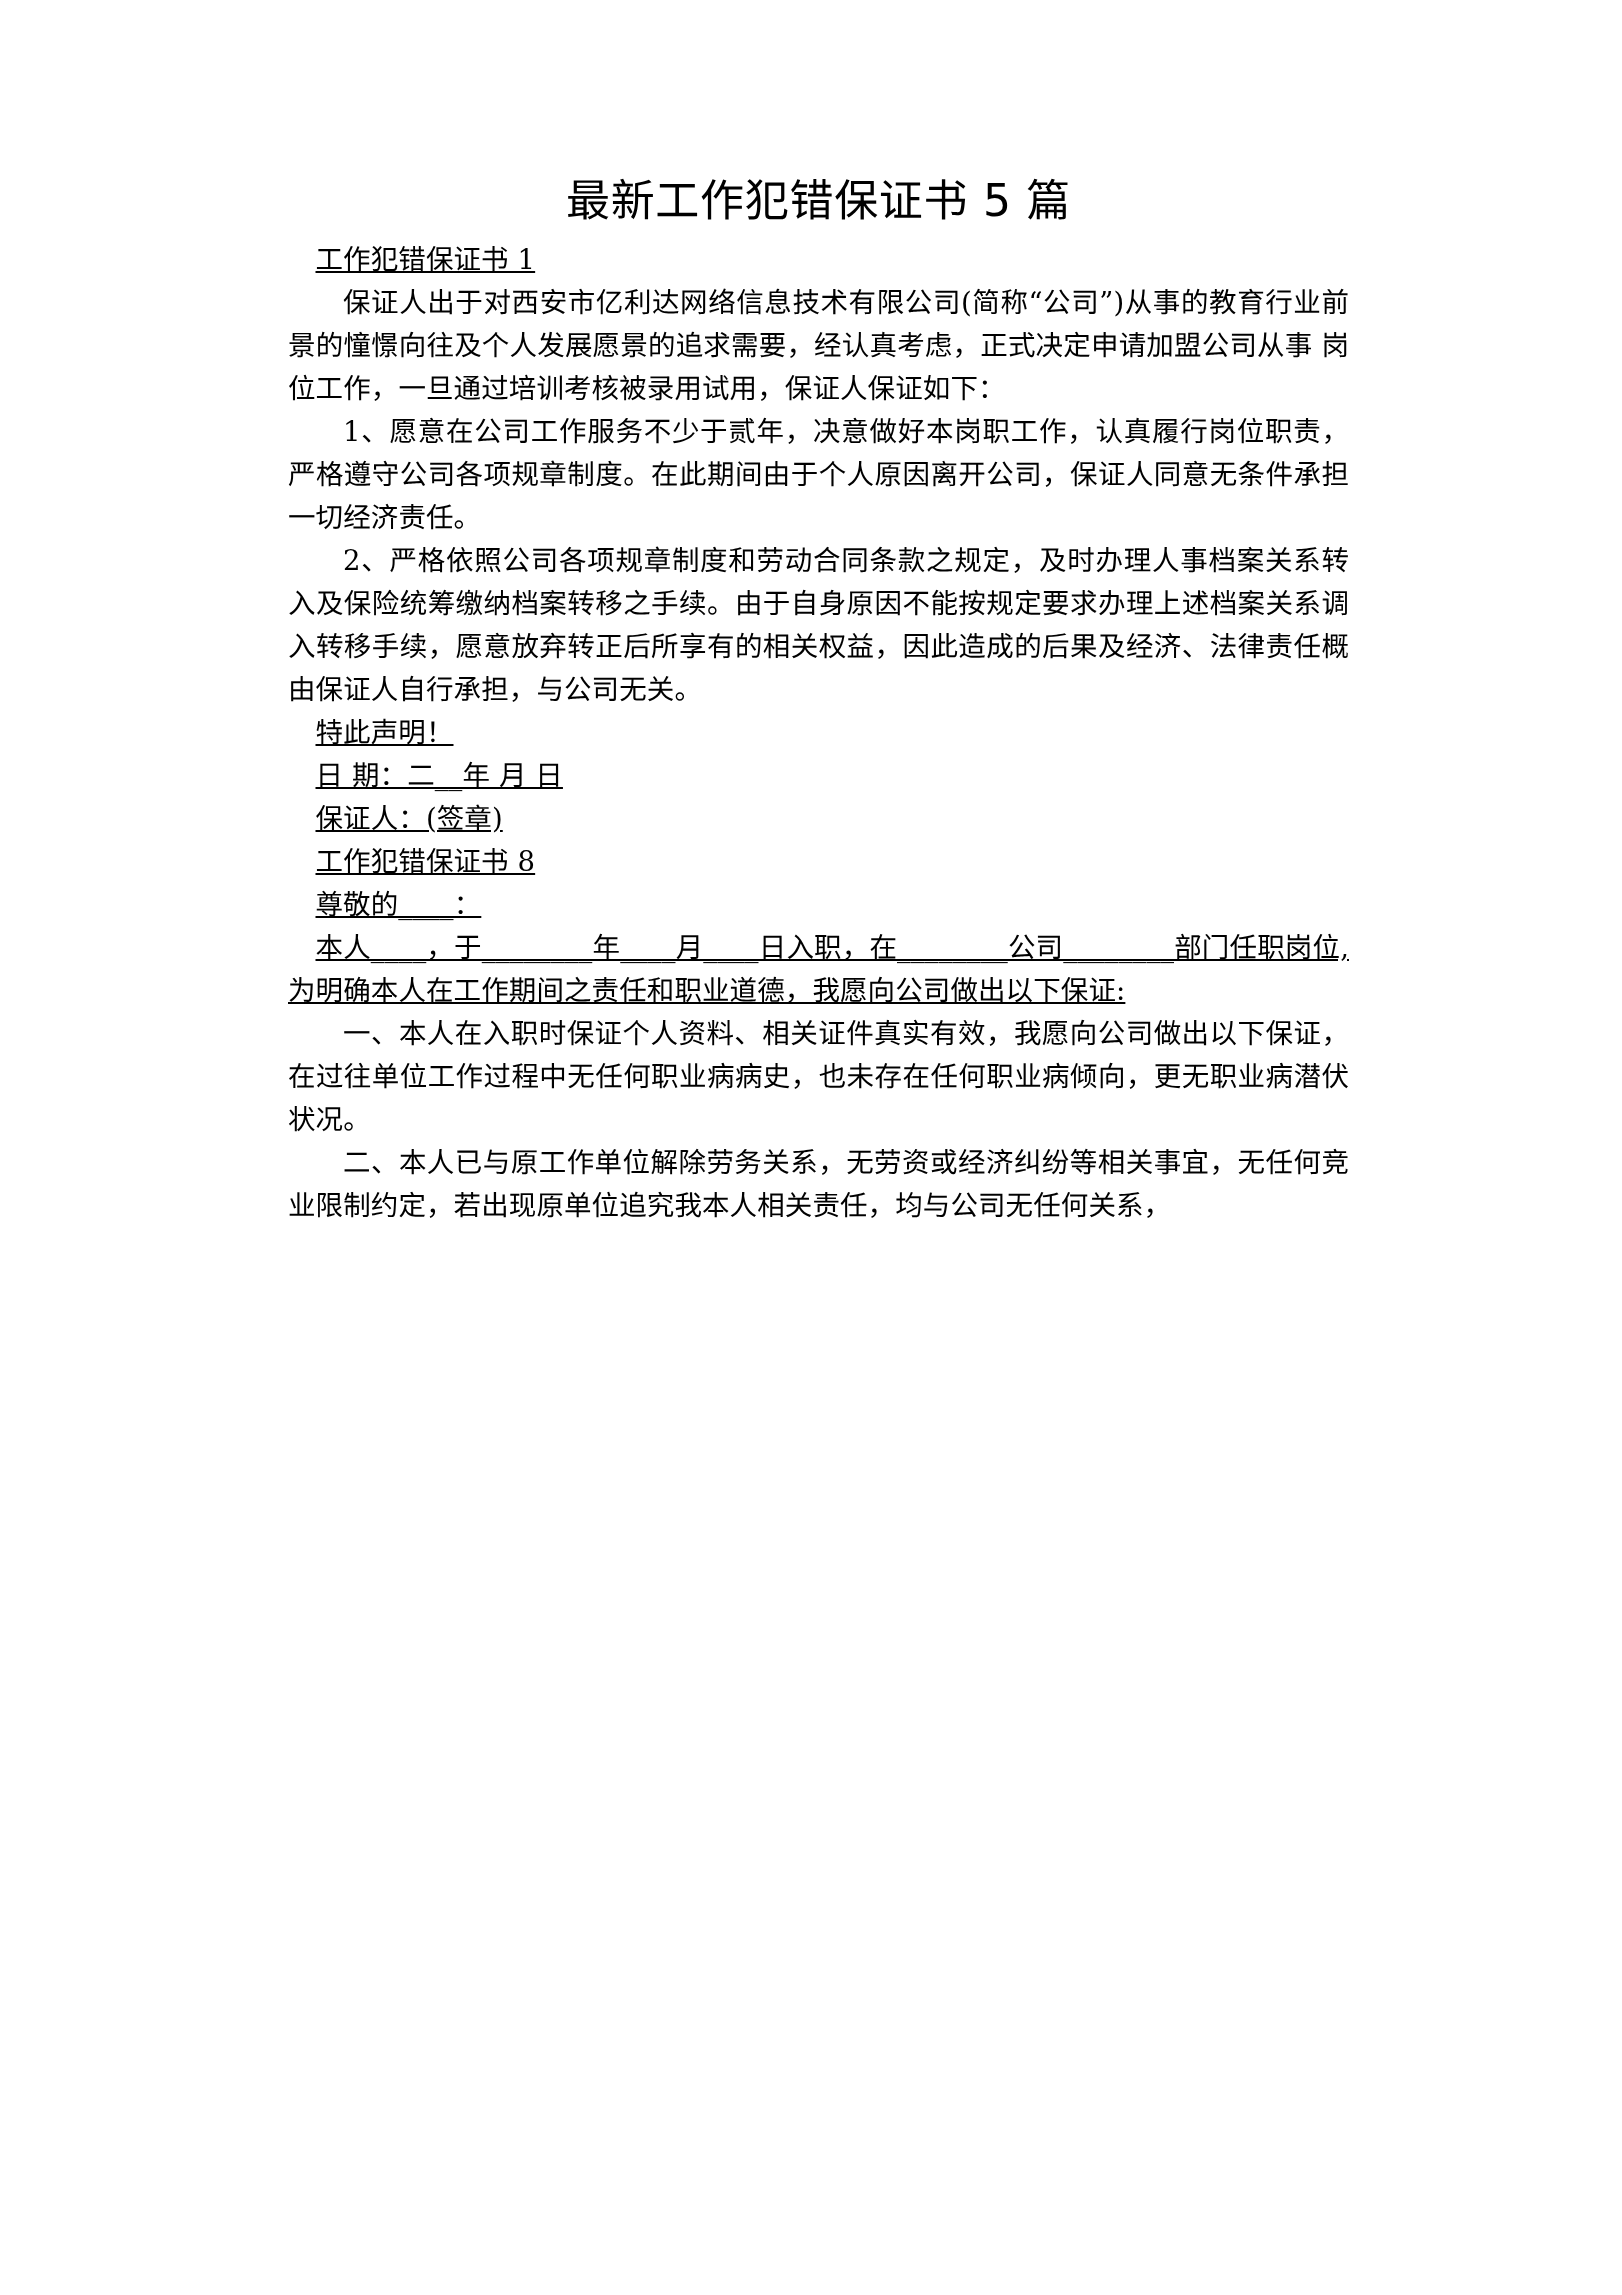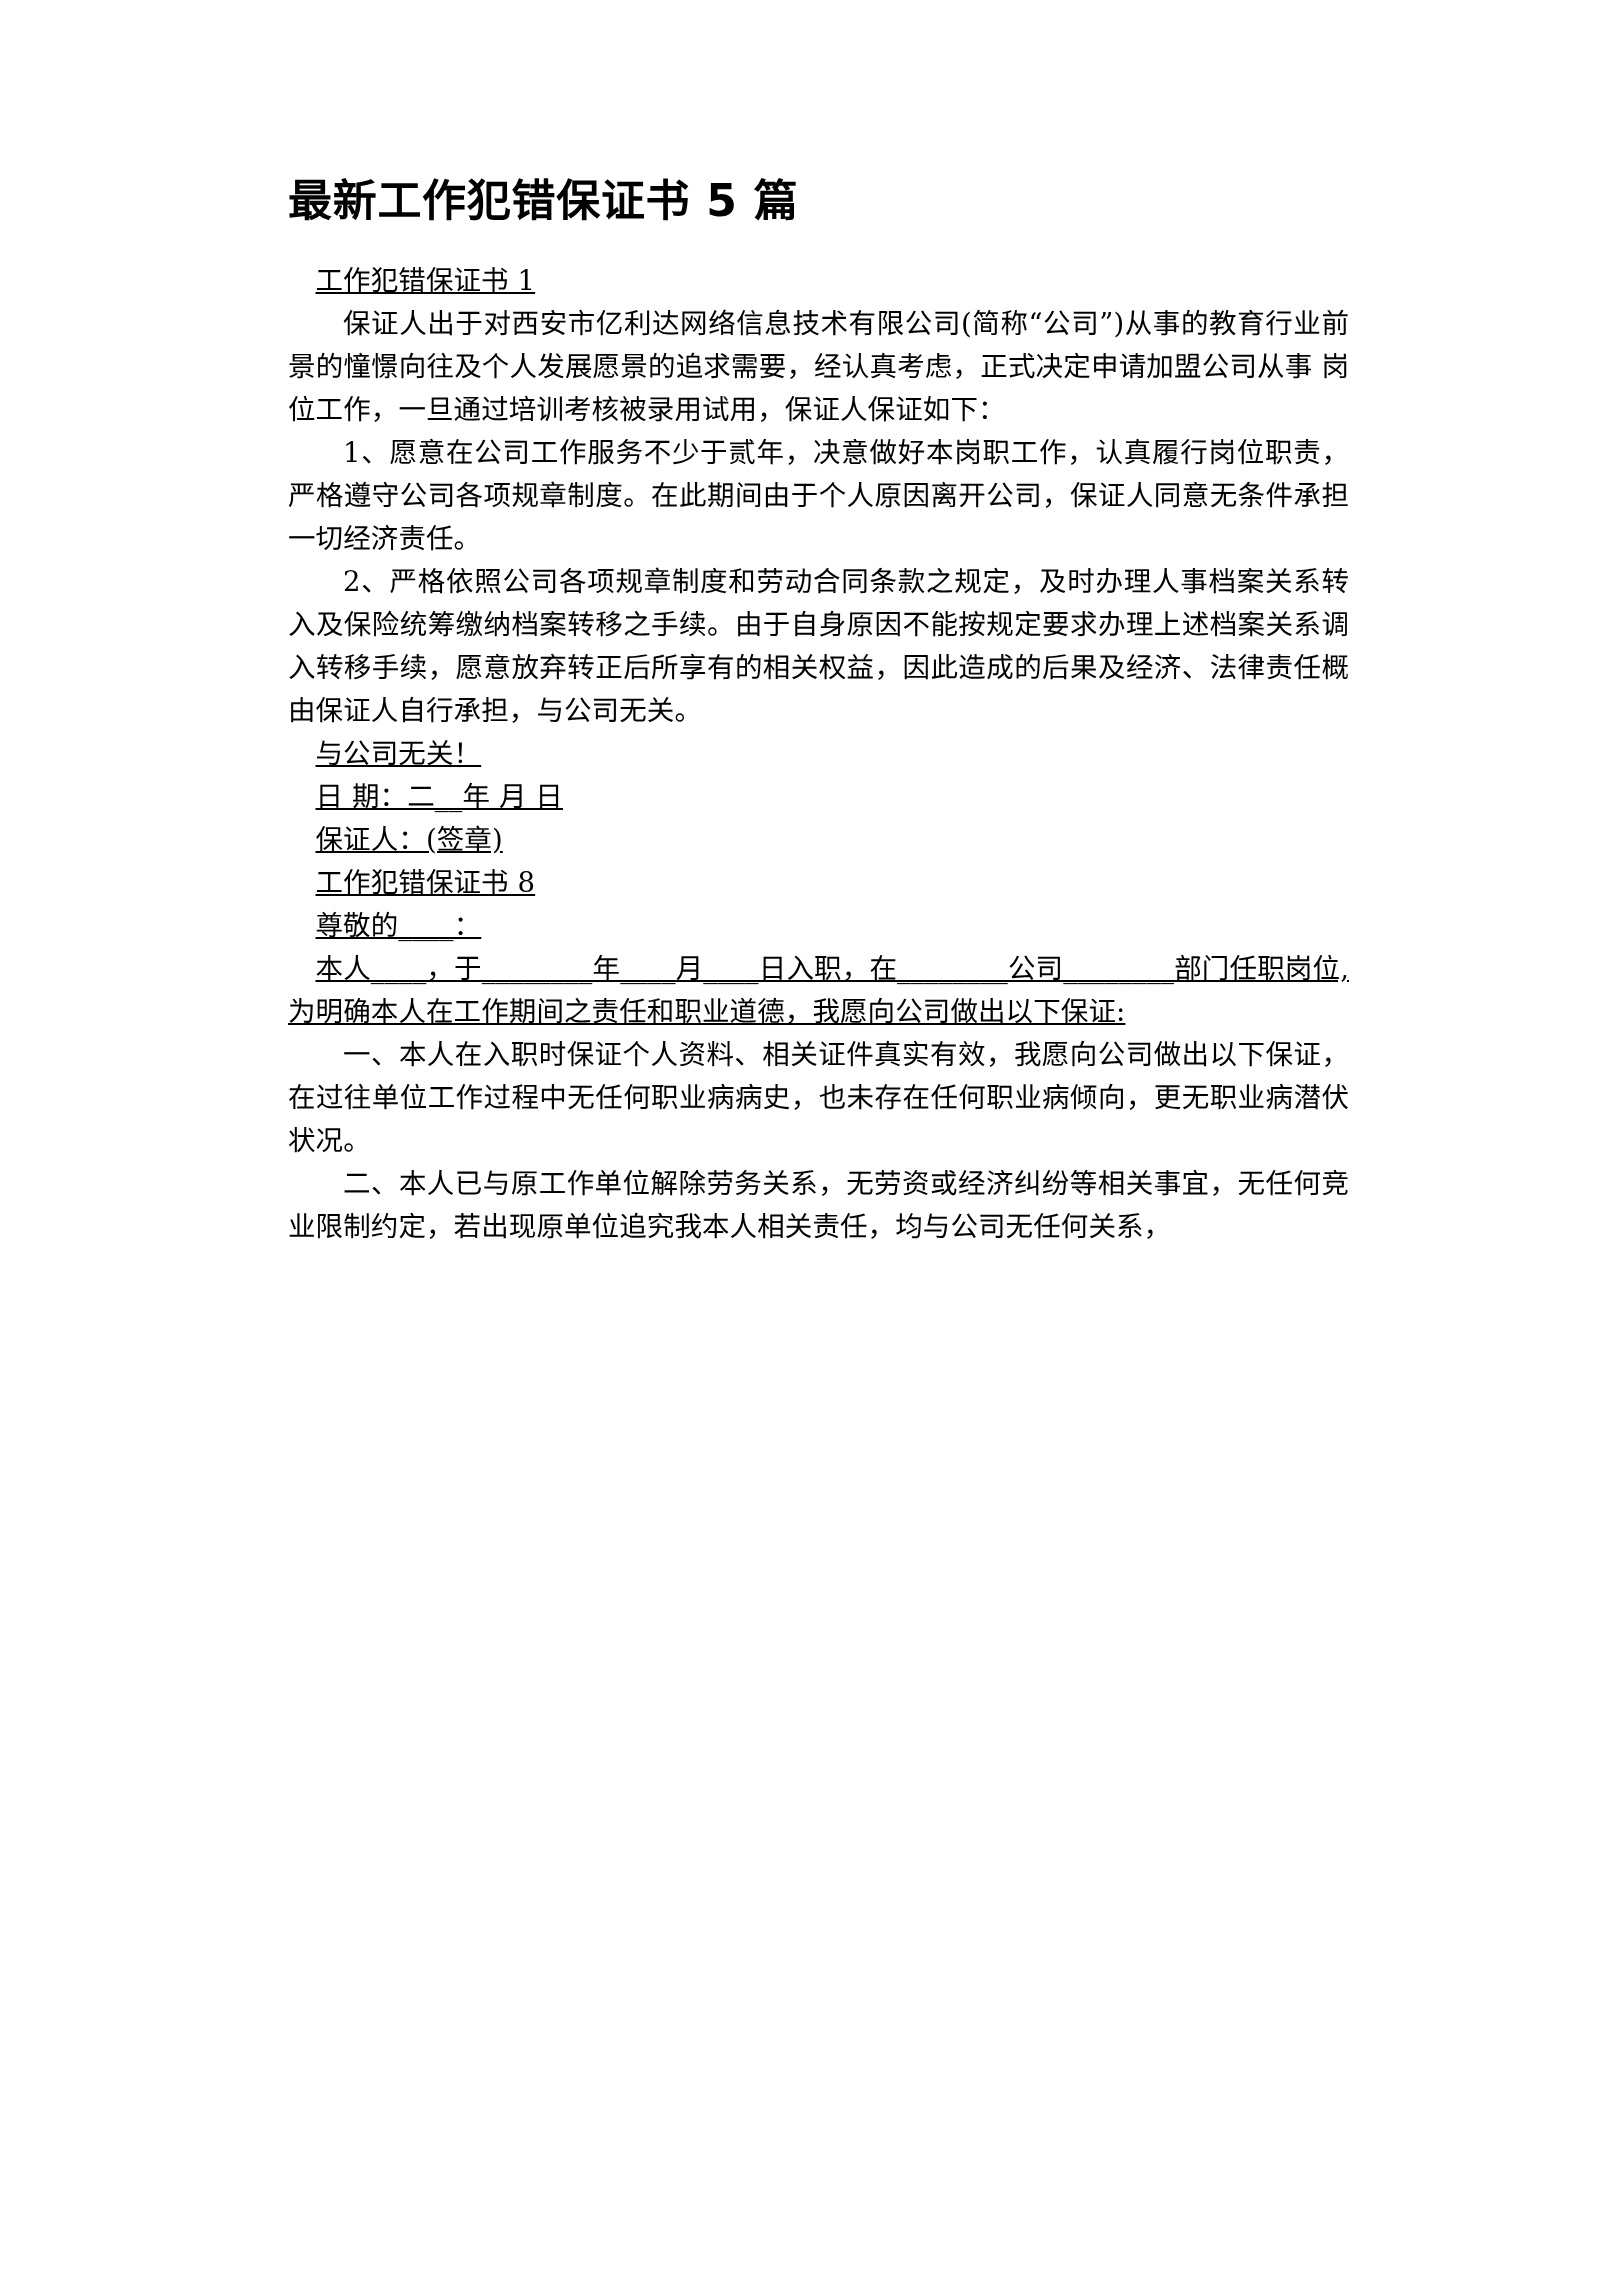--- a/index.html
+++ b/index.html
@@ -23,25 +23,26 @@
   
   .content {
     position: absolute;
     left: 288px;
     top: 169px;
     width: 1061px;
   }
 
   .doc-title {
     font-family: "DejaVu Sans", "Liberation Sans", sans-serif;
-    font-weight: bold;
+    font-weight: normal;
     font-size: 44px;
     line-height: 63px;
+    text-align: center;
     letter-spacing: 0.7px;
-    margin: 0 0 27px 0;
+    margin: 0 0 6px 0;
     white-space: nowrap;
   }
 
   .para {
     font-size: 27.5px;
     line-height: 43px;
     text-align: justify;
     text-justify: inter-character;
     text-align-last: left;
     margin: 0;
@@ -71,21 +72,21 @@
 
     <p class="para heading-line">工作犯错保证书 1</p>
 
     <p class="para indent">保证人出于对西安市亿利达网络信息技术有限公司(简称“公司”)从事的教育行业前景的憧憬向往及个人发展愿景的追求需要，经认真考虑，正式决定申请加盟公司从事 岗位工作，一旦通过培训考核被录用试用，保证人保证如下：</p>
 
     <p class="para indent">1、愿意在公司工作服务不少于贰年，决意做好本岗职工作，认真履行岗位职责，严格遵守公司各项规章制度。在此期间由于个人原因离开公司，保证人同意无条件承担一切经济责任。</p>
 
     <p class="para indent">2、严格依照公司各项规章制度和劳动合同条款之规定，及时办理人事档案关系转入及保险统筹缴纳档案转移之手续。由于自身原因不能按规定要求办理上述档案关系调入转移手续，愿意放弃转正后所享有的相关权益，因此造成的后果及经济、法律责任概由保证人自行承担，与公司无关。</p>
 
 
-    <p class="para heading-line">与公司无关！</p>
+    <p class="para heading-line">特此声明！</p>
 
     <p class="para heading-line">日 期：二__年 月 日</p>
 
     <p class="para heading-line">保证人：(签章)</p>
 
     <p class="para heading-line">工作犯错保证书 8</p>
 
     <p class="para heading-line">尊敬的____：</p>
 
     <p class="para heading-line">本人____，于________年____月____日入职，在________公司________部门任职岗位,为明确本人在工作期间之责任和职业道德，我愿向公司做出以下保证:</p>

